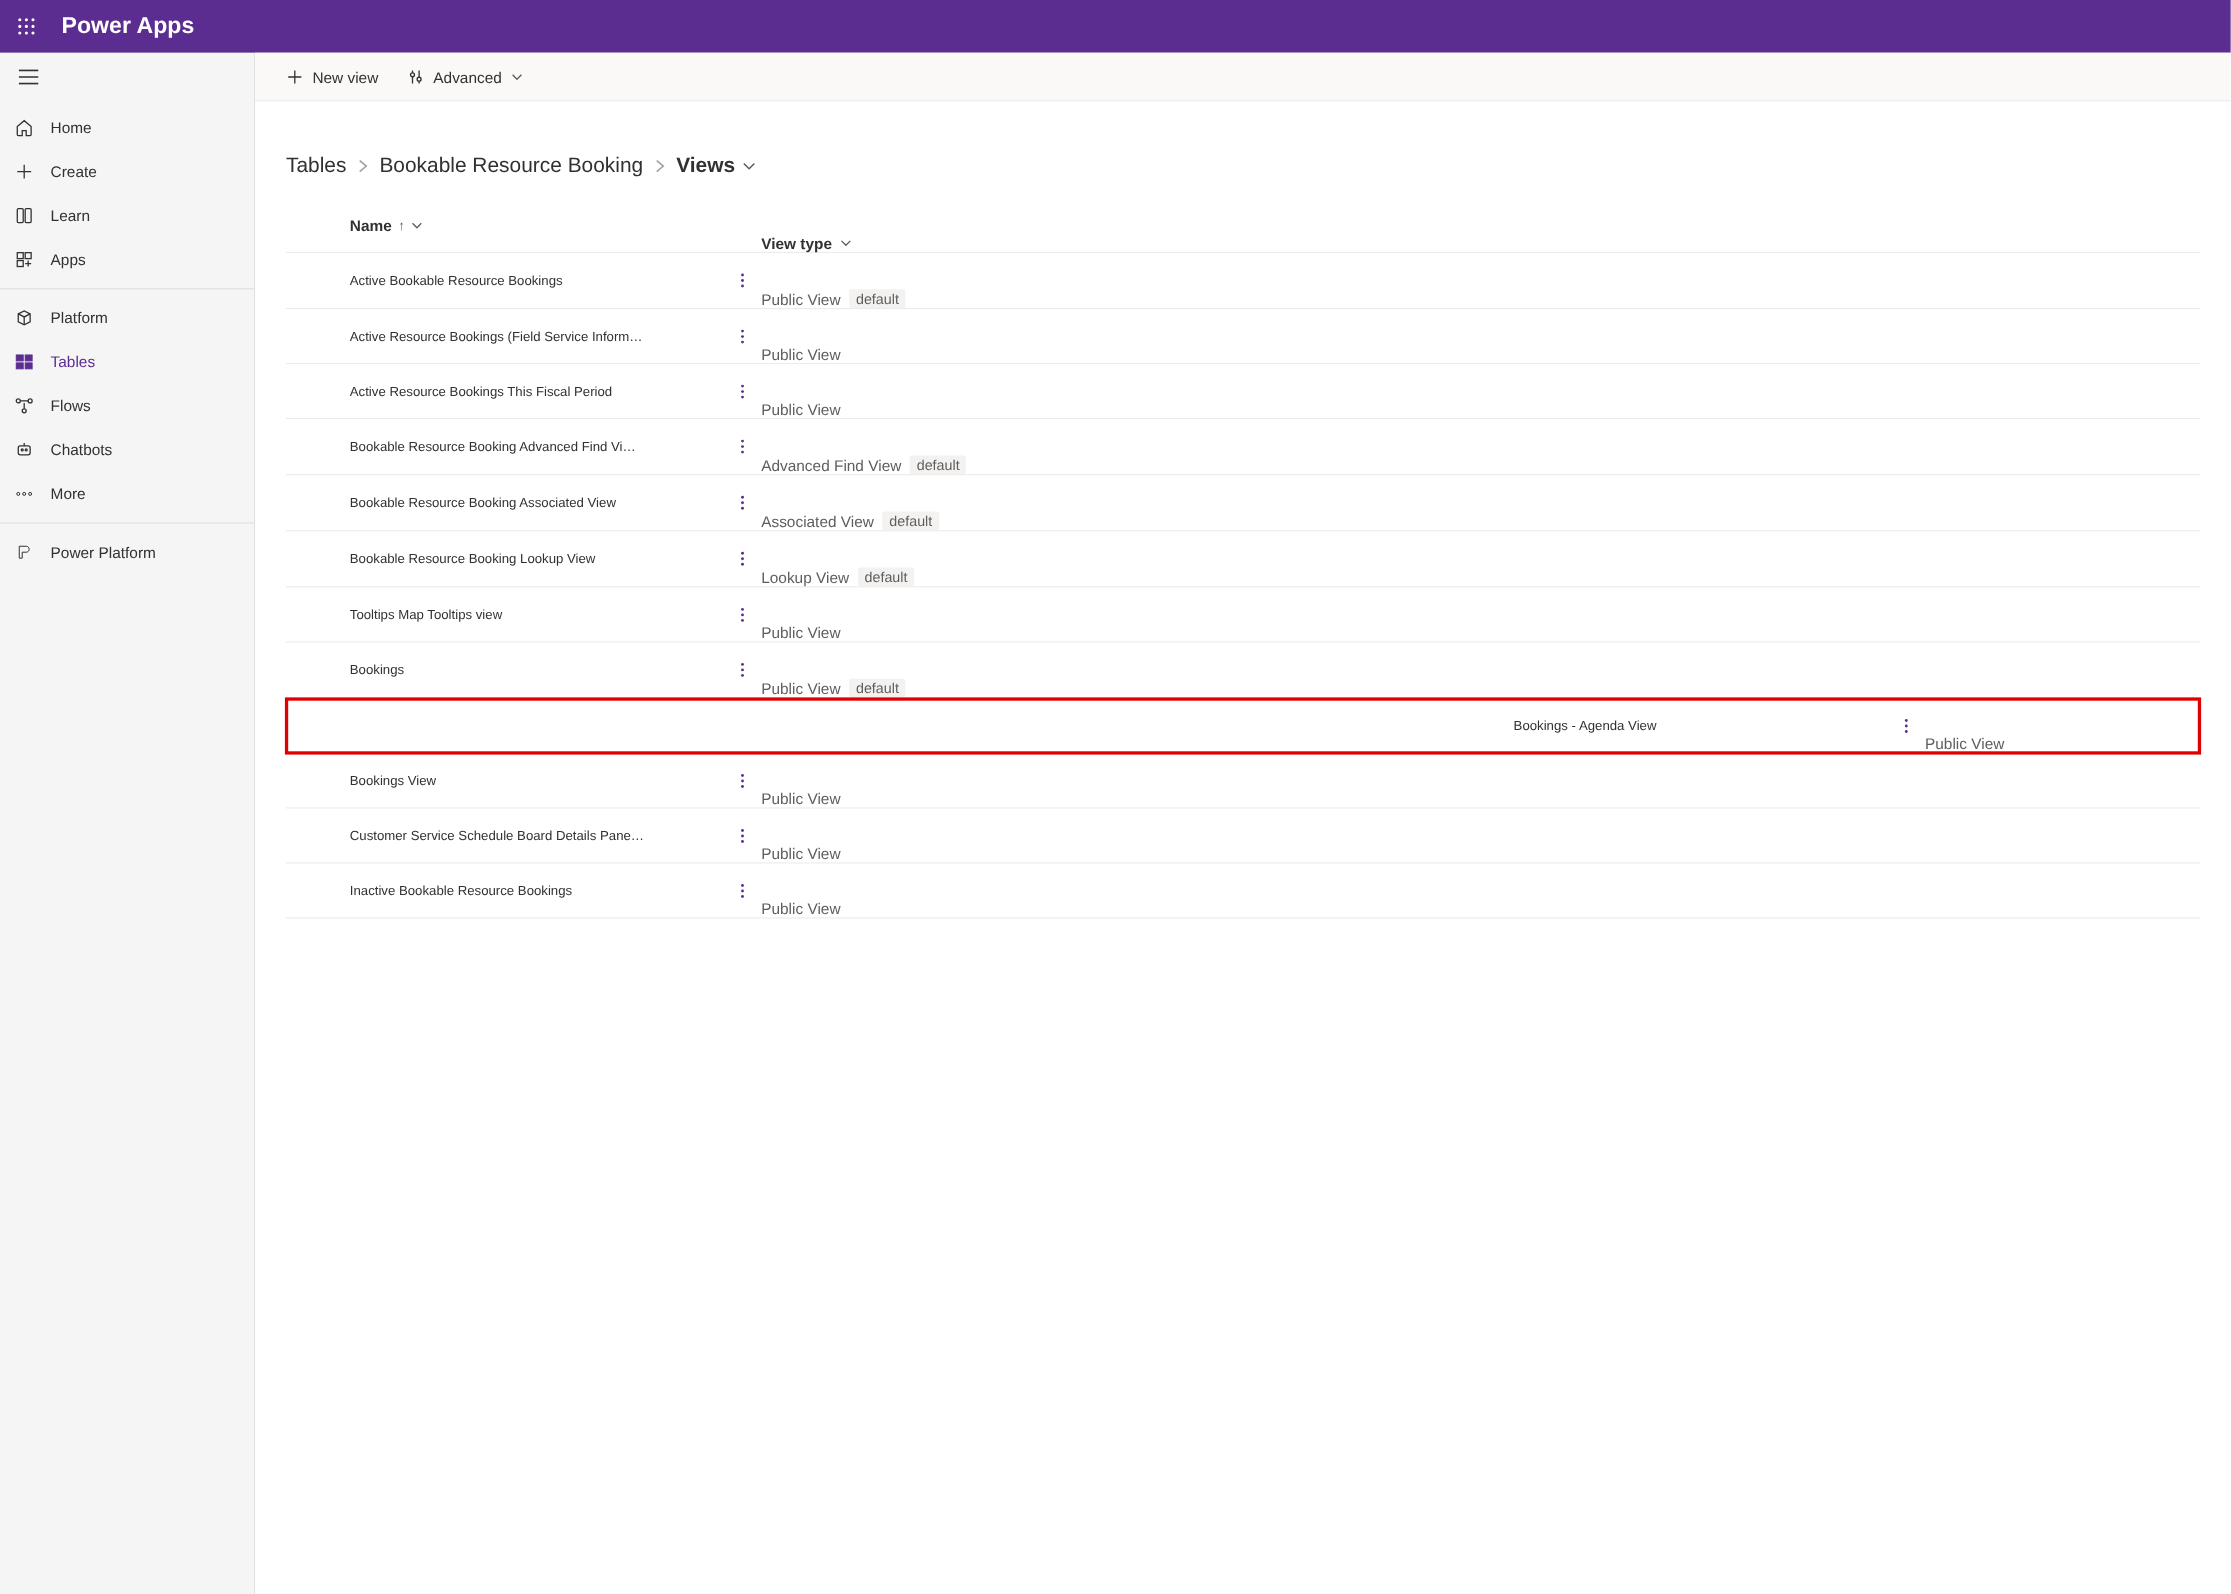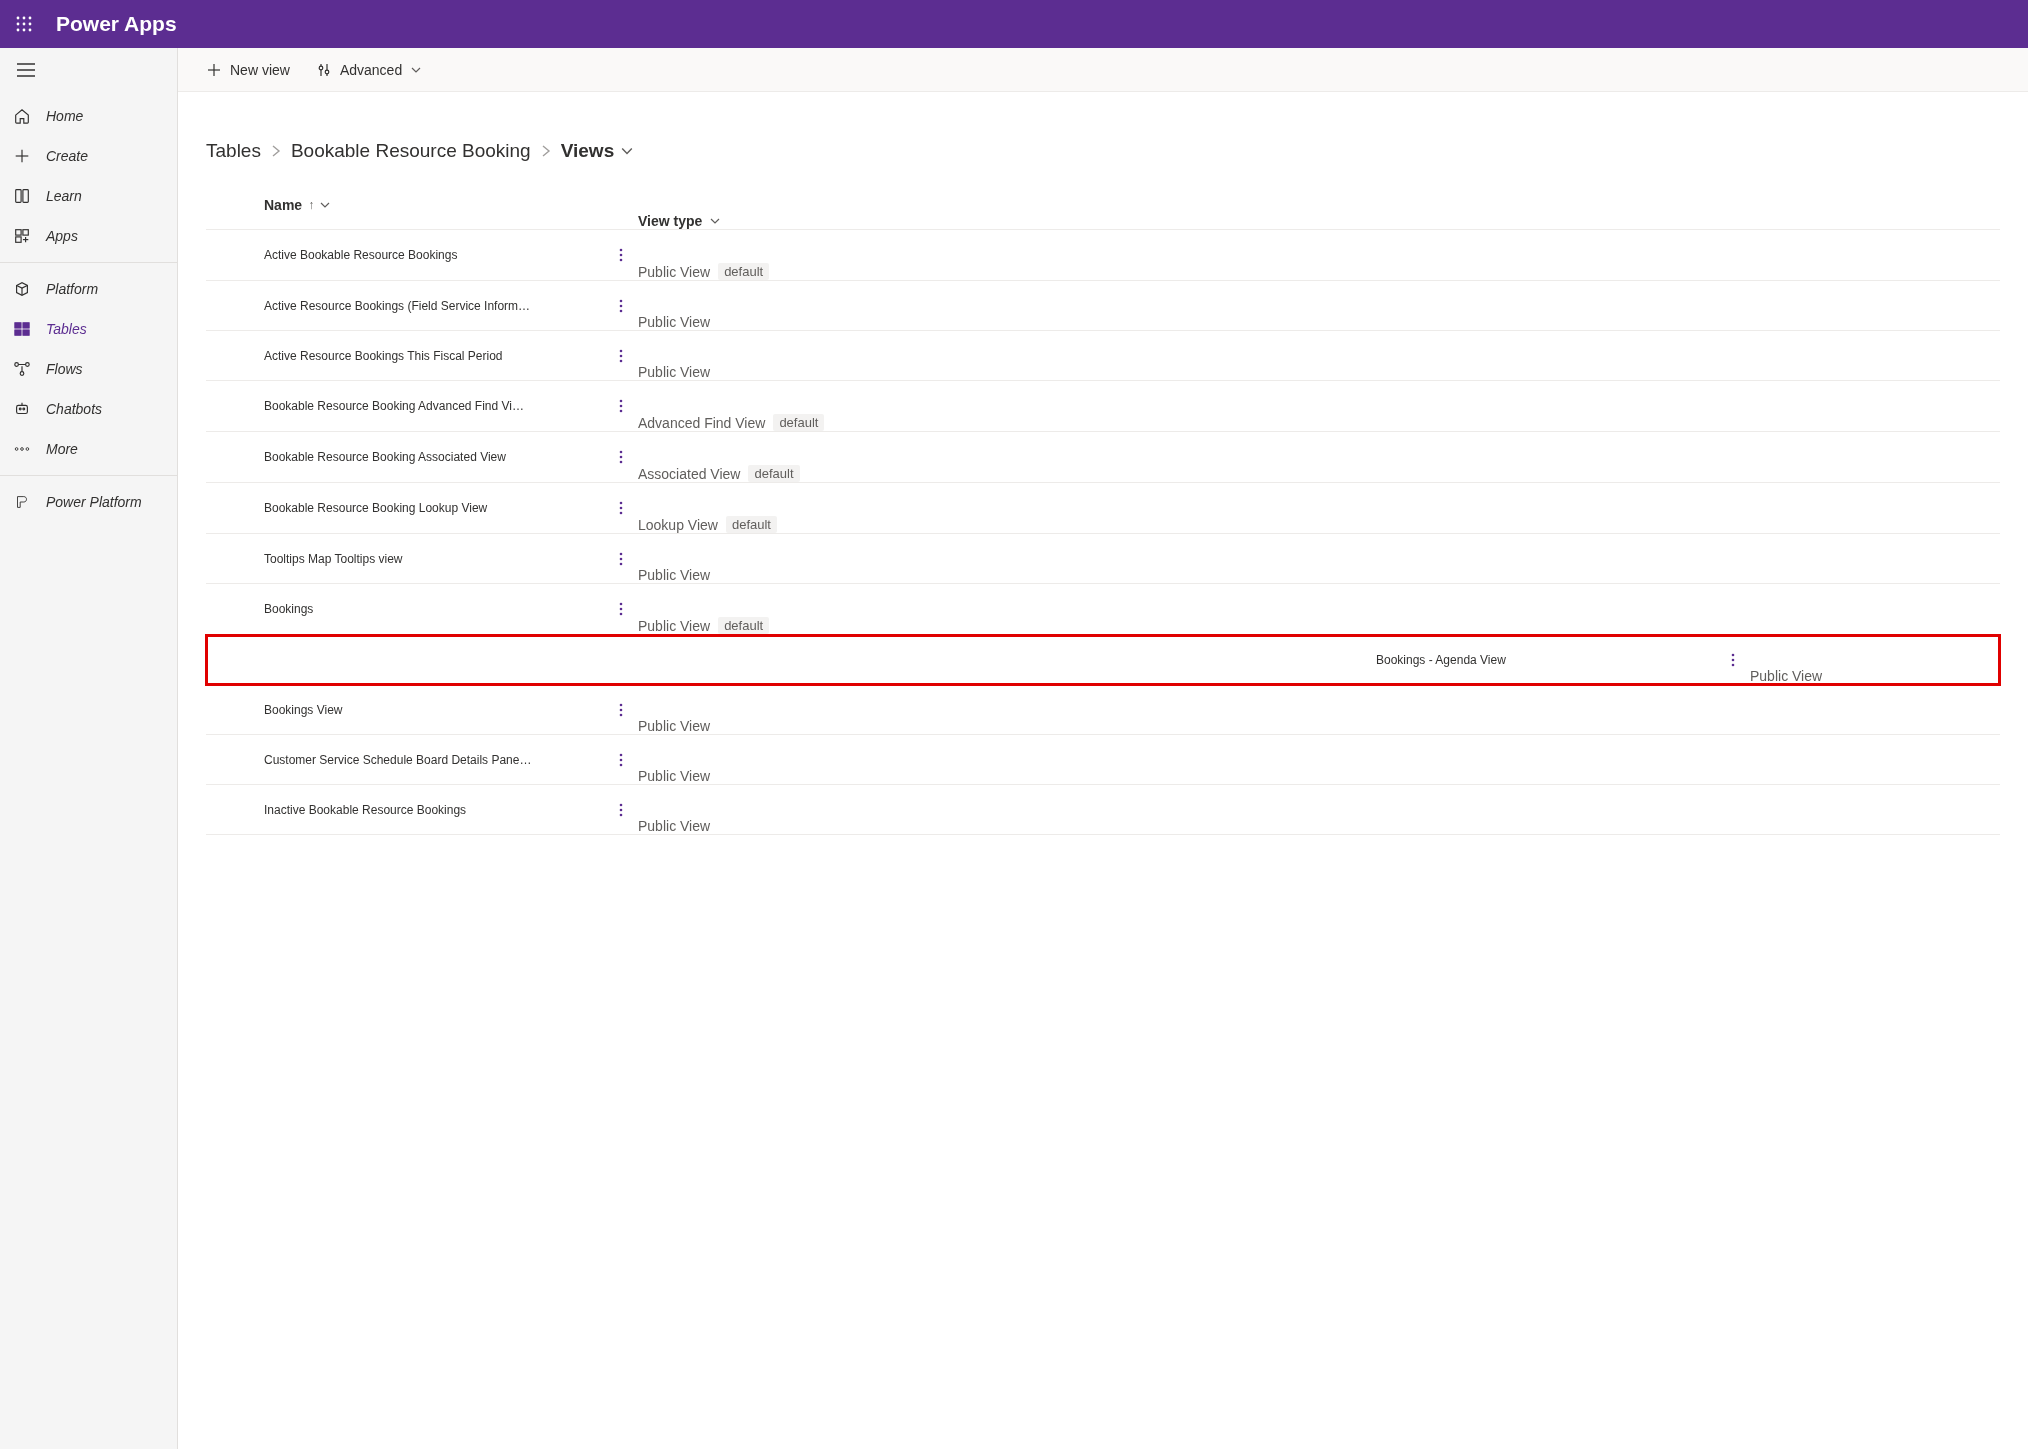--- a/index.html
+++ b/index.html
@@ -35,26 +35,25 @@
   }
 
   
   .shell {
     display: flex;
     height: calc(100% - 48px);
   }
 
   
   .left-nav {
-    width: 178px;
+    width: 232px;
     background: #f5f5f5;
     border-right: 1px solid #e1dfdd;
     display: flex;
     flex-direction: column;
-    font-style: italic;
   }
   .hamburger-row {
     height: 44px;
     display: flex;
     align-items: center;
     padding-left: 12px;
   }
   .hamburger {
     width: 28px; height: 28px;
     display: flex; align-items: center; justify-content: center;

